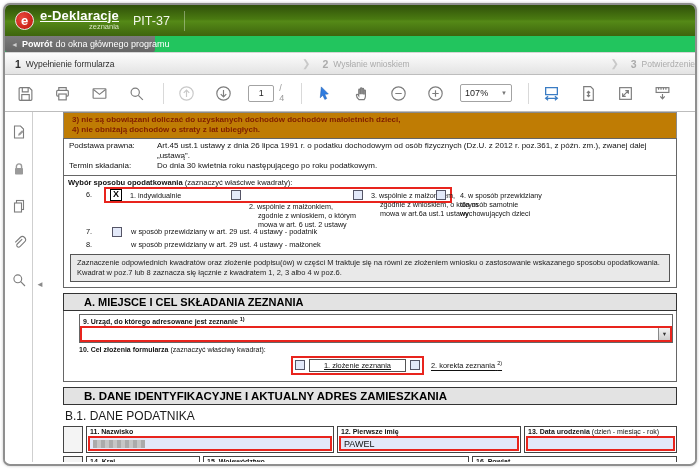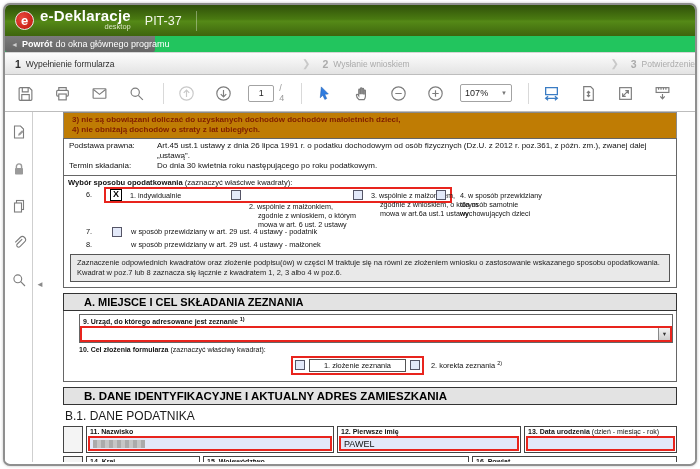--- a/index.html
+++ b/index.html
@@ -8,21 +8,21 @@
   .window{margin:3px;width:694px;height:463px;border:2px solid #8f8f8f;border-radius:7px;
     overflow:hidden;background:#fff;box-shadow:0 0 3px rgba(0,0,0,.25);}
   
   .titlebar{height:31px;background:linear-gradient(to bottom,var(--header-green-top) 0%,var(--header-green) 46%,#558a17 52%,#3e650d 100%);
     display:flex;align-items:center;padding:0 10px;}
   .logo{display:flex;align-items:center;}
   .logo-mark{width:19px;height:19px;border-radius:50%;background:radial-gradient(circle at 35% 35%,#e8473d,#c01308);
     color:#fff;font-weight:bold;font-size:13px;line-height:18px;text-align:center;
     border:1.5px solid #e9e9e9;margin-right:6px;flex:none;}
   .logo-text{color:#fff;line-height:11px;}
-  .logo-title{font-weight:bold;font-size:15px;letter-spacing:.2px;display:block;}
+  .logo-title{font-weight:bold;font-size:13px;letter-spacing:.2px;display:block;text-decoration:underline;}
   .logo-sub{font-size:7.5px;color:#d8e4c2;display:block;text-align:right;}
   .form-name{color:#f2f6ea;font-size:12.5px;margin-left:14px;}
   .titlebar-sep{width:1px;height:20px;background:rgba(255,255,255,.35);margin-left:14px;}
   
   .tabstrip{height:17px;background:#22c55e;border-bottom:1px solid #d6d6d6;display:flex;}
   .back-tab{background:linear-gradient(#7b7b7b,#666);color:#fff;font-size:9px;
     padding:0 10px 0 6px;display:flex;align-items:center;width:150px;cursor:pointer;
     border-radius:0 0 2px 2px;white-space:nowrap;}
   .back-tab b{margin:0 3px 0 4px;}
   .back-arrow{color:#cfcfcf;font-size:7px;}
@@ -91,21 +91,21 @@
     padding:2px 20px;color:#000;}
   .sec-a{border:1px solid #666;border-top:none;}
   .sec-a-body{padding:3px 3px 5px 15px;}
   .f9box{border:1px solid #666;}
   .f9label{font-size:7px;font-weight:bold;padding:1px 3px;}
   .dropdown{height:16px;border:2px solid var(--accent-red);background:#fff;position:relative;cursor:pointer;}
   .dd-btn{position:absolute;right:0;top:0;bottom:0;width:12px;background:linear-gradient(#f4f4f4,#cfcfcf);
     border-left:1px solid #888;font-size:5.5px;color:#333;display:flex;align-items:center;justify-content:center;}
   .f10{margin-top:3px;}
   .f10 .lb{font-size:7px;}
-  .f10row{display:flex;align-items:center;margin:3px 0 1px 212px;}
+  .f10row{display:flex;align-items:center;margin:3px 0 1px 212px;text-decoration:underline;}
   .redgroup{border:2px solid var(--accent-red);display:inline-flex;align-items:center;padding:1px 2px;background:#fff;}
   .redgroup .optlabel{border:1px solid #555;font-size:7.4px;padding:1px 14px;margin:0 4px;}
   .f10row .opt2{font-size:7.4px;margin-left:7px;}
   .b1-title{font-size:12px;color:#1a1a1a;padding:4px 2px 3px 2px;}
   .ftable{display:grid;grid-column-gap:3px;grid-row-gap:3px;}
   .fr1{grid-template-columns:20px 248px 184px 1fr;}
   .fr2{grid-template-columns:20px 114px 266px 1fr;margin-top:3px;}
   .fcell{border:1px solid #444;background:#fff;}
   .fcell.gutter{background:#f4f4f4;}
   .flabel{font-size:7px;font-weight:bold;padding:1px 3px;white-space:nowrap;overflow:hidden;}
@@ -122,21 +122,21 @@
 </head>
 <body>
 
 <div class="window">
 
   <div class="titlebar">
     <div class="logo">
       <div class="logo-mark">e</div>
       <div class="logo-text">
         <span class="logo-title">e-Deklaracje</span>
-        <span class="logo-sub">desktop</span>
+        <span class="logo-sub">zeznania</span>
       </div>
     </div>
     <div class="form-name">PIT-37</div>
     <div class="titlebar-sep"></div>
   </div>
 
   <div class="tabstrip">
     <div class="back-tab">
       <span class="back-arrow">◄</span>
       <b>Powrót</b>

